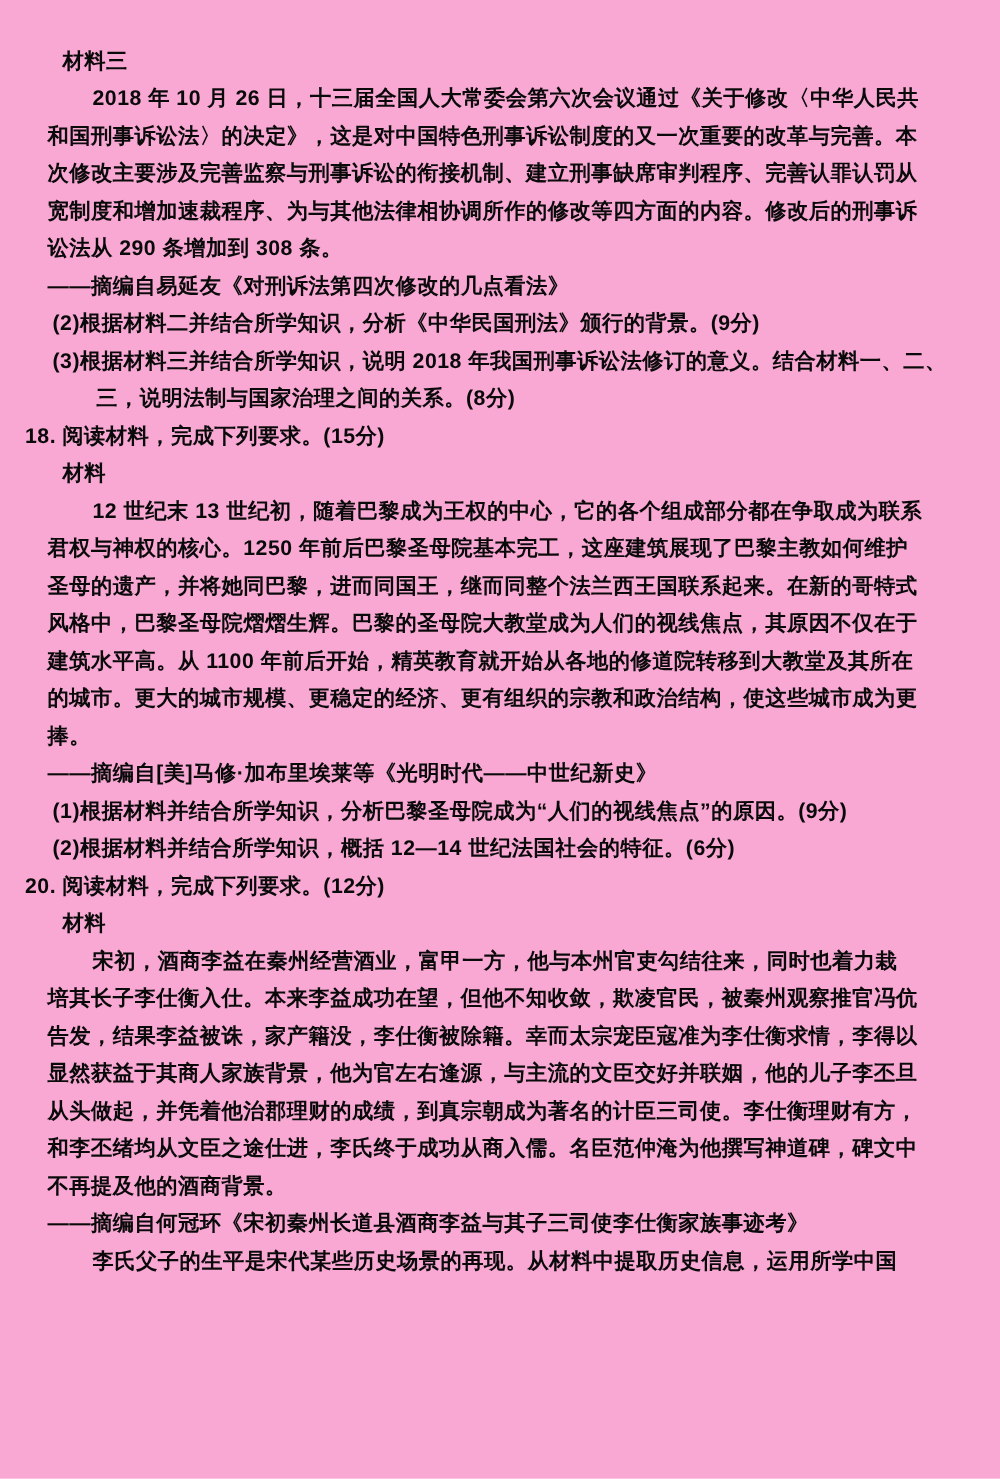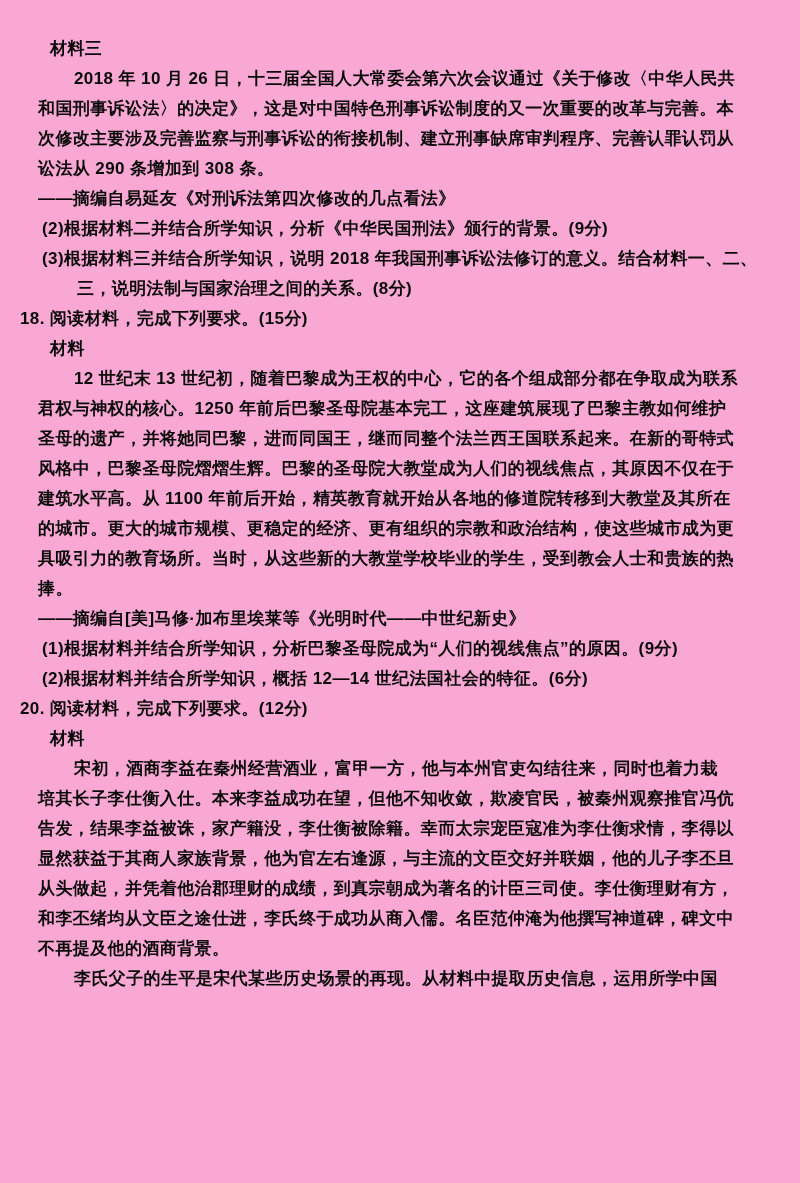--- a/index.html
+++ b/index.html
@@ -44,41 +44,42 @@
   .qline .qnum { display: inline-block; margin-right: 5px; }
 </style>
 </head>
 <body>
 
 <div class="doc">
     <div class="line label">材料三</div>
     <div class="line first">2018 年 10 月 26 日，十三届全国人大常委会第六次会议通过《关于修改〈中华人民共</div>
     <div class="line">和国刑事诉讼法〉的决定》，这是对中国特色刑事诉讼制度的又一次重要的改革与完善。本</div>
     <div class="line">次修改主要涉及完善监察与刑事诉讼的衔接机制、建立刑事缺席审判程序、完善认罪认罚从</div>
+    <div class="line">宽制度和增加速裁程序、为与其他法律相协调所作的修改等四方面的内容。修改后的刑事诉</div>
     <div class="line">讼法从 290 条增加到 308 条。</div>
     <div class="line attribution">——摘编自易延友《对刑诉法第四次修改的几点看法》</div>
     <div class="line item">(2)根据材料二并结合所学知识，分析《中华民国刑法》颁行的背景。(9分)</div>
     <div class="line item">(3)根据材料三并结合所学知识，说明 2018 年我国刑事诉讼法修订的意义。结合材料一、二、</div>
     <div class="line cont">三，说明法制与国家治理之间的关系。(8分)</div>
     <div class="line qline"><span class="qnum">18.</span><span>阅读材料，完成下列要求。(15分)</span></div>
     <div class="line label">材料</div>
     <div class="line first">12 世纪末 13 世纪初，随着巴黎成为王权的中心，它的各个组成部分都在争取成为联系</div>
     <div class="line">君权与神权的核心。1250 年前后巴黎圣母院基本完工，这座建筑展现了巴黎主教如何维护</div>
     <div class="line">圣母的遗产，并将她同巴黎，进而同国王，继而同整个法兰西王国联系起来。在新的哥特式</div>
     <div class="line">风格中，巴黎圣母院熠熠生辉。巴黎的圣母院大教堂成为人们的视线焦点，其原因不仅在于</div>
     <div class="line">建筑水平高。从 1100 年前后开始，精英教育就开始从各地的修道院转移到大教堂及其所在</div>
     <div class="line">的城市。更大的城市规模、更稳定的经济、更有组织的宗教和政治结构，使这些城市成为更</div>
-    <div class="line">具吸引力的教育场所。当时，从这些新的大教堂学校毕业的学生，受到教会人士和贵族的热</div>
     <div class="line">捧。</div>
     <div class="line attribution">——摘编自[美]马修·加布里埃莱等《光明时代——中世纪新史》</div>
     <div class="line item">(1)根据材料并结合所学知识，分析巴黎圣母院成为“人们的视线焦点”的原因。(9分)</div>
     <div class="line item">(2)根据材料并结合所学知识，概括 12—14 世纪法国社会的特征。(6分)</div>
     <div class="line qline"><span class="qnum">20.</span><span>阅读材料，完成下列要求。(12分)</span></div>
     <div class="line label">材料</div>
     <div class="line first">宋初，酒商李益在秦州经营酒业，富甲一方，他与本州官吏勾结往来，同时也着力栽</div>
     <div class="line">培其长子李仕衡入仕。本来李益成功在望，但他不知收敛，欺凌官民，被秦州观察推官冯伉</div>
     <div class="line">告发，结果李益被诛，家产籍没，李仕衡被除籍。幸而太宗宠臣寇准为李仕衡求情，李得以</div>
     <div class="line">显然获益于其商人家族背景，他为官左右逢源，与主流的文臣交好并联姻，他的儿子李丕旦</div>
     <div class="line">从头做起，并凭着他治郡理财的成绩，到真宗朝成为著名的计臣三司使。李仕衡理财有方，</div>
     <div class="line">和李丕绪均从文臣之途仕进，李氏终于成功从商入儒。名臣范仲淹为他撰写神道碑，碑文中</div>
     <div class="line">不再提及他的酒商背景。</div>
+    <div class="line attribution">——摘编自何冠环《宋初秦州长道县酒商李益与其子三司使李仕衡家族事迹考》</div>
     <div class="line first">李氏父子的生平是宋代某些历史场景的再现。从材料中提取历史信息，运用所学中国</div>
   </div>
 
 </body></html>

